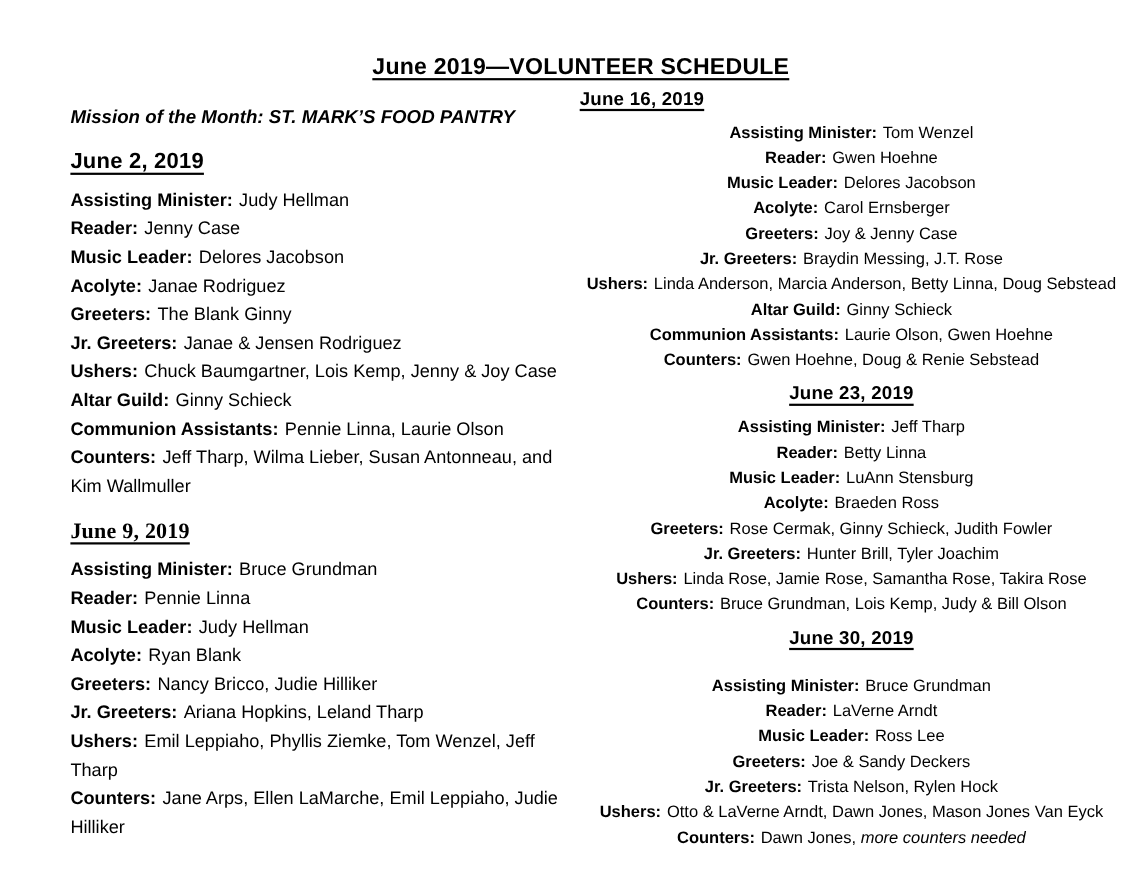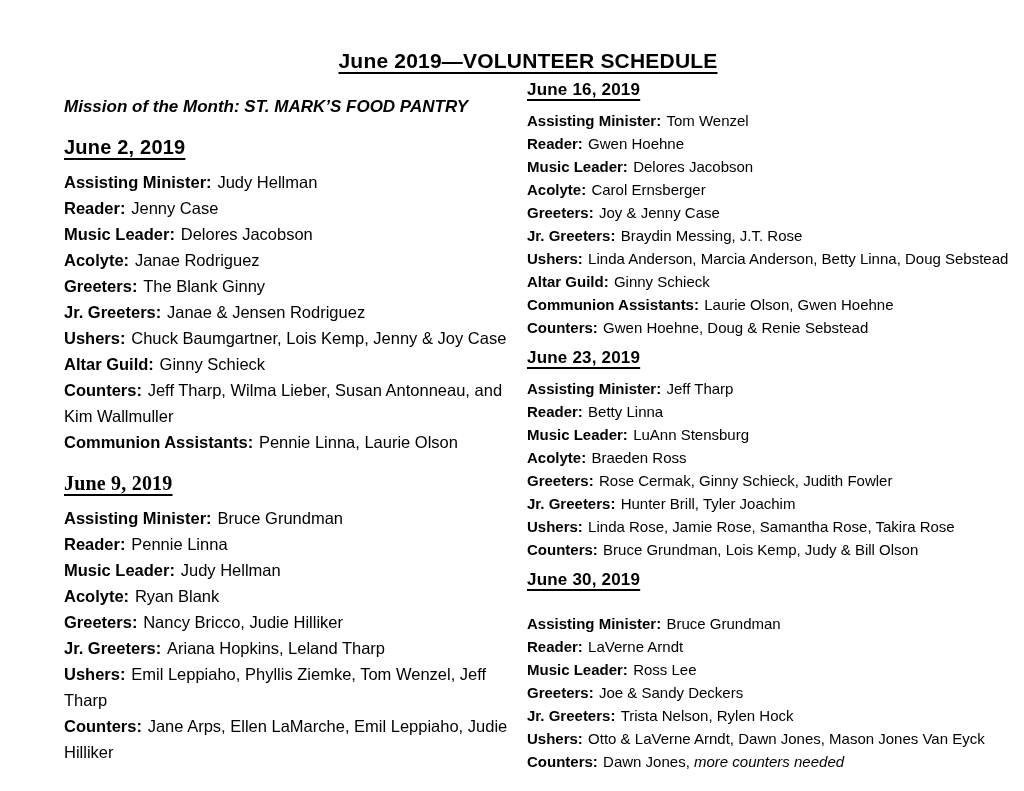--- a/index.html
+++ b/index.html
@@ -53,26 +53,26 @@
     font-size: 20px;
     line-height: 28px;
     margin-bottom: 8px;
   }
   .col-left section.sched + section.sched .date-heading { margin-top: 14px; font-family: Liberation Serif, serif; }
   .col-right .date-heading {
     font-size: 17px;
     line-height: 24px;
     margin-bottom: 20px;
   }
-  .col-right section.sched + section.sched .date-heading { margin-top: 7px; }
+  .col-right section.sched + section.sched .date-heading { margin-top: 7px; text-align: center; }
   .col-right .sched-s2 .date-heading,
   .col-right .sched-s3 .date-heading { margin-bottom: 7px; }
   .entry { margin: 0; }
   .col-left .entry  { font-size: 16.5px; line-height: 26px; }
-  .col-right .entry { font-size: 15px;   line-height: 23px; }
+  .col-right .entry { font-size: 15px;   line-height: 23px; text-align: center; }
   .entry .label { font-weight: 700; margin-right: 0.35em; }
   .entry .value { font-weight: 400; }
   .entry .value.italic { font-style: italic; }
 </style>
 </head>
 <body>
 
 <div class="page">
 
   <h1 class="doc-title">June 2019—VOLUNTEER SCHEDULE</h1>
@@ -84,22 +84,22 @@
     <section class="sched sched-s0">
       <h2 class="date-heading">June 2, 2019</h2>
       <p class="entry"><span class="label">Assisting Minister:</span><span class="value">Judy Hellman</span></p>
       <p class="entry"><span class="label">Reader:</span><span class="value">Jenny Case</span></p>
       <p class="entry"><span class="label">Music Leader:</span><span class="value">Delores Jacobson</span></p>
       <p class="entry"><span class="label">Acolyte:</span><span class="value">Janae Rodriguez</span></p>
       <p class="entry"><span class="label">Greeters:</span><span class="value">The Blank Ginny</span></p>
       <p class="entry"><span class="label">Jr. Greeters:</span><span class="value">Janae &amp; Jensen Rodriguez</span></p>
       <p class="entry"><span class="label">Ushers:</span><span class="value">Chuck Baumgartner, Lois Kemp, Jenny &amp; Joy Case</span></p>
       <p class="entry"><span class="label">Altar Guild:</span><span class="value">Ginny Schieck</span></p>
+      <p class="entry"><span class="label">Communion Assistants:</span><span class="value">Pennie Linna, Laurie Olson</span></p>
       <p class="entry"><span class="label">Counters:</span><span class="value">Jeff Tharp, Wilma Lieber, Susan Antonneau, and Kim Wallmuller</span></p>
-      <p class="entry"><span class="label">Communion Assistants:</span><span class="value">Pennie Linna, Laurie Olson</span></p>
     </section>
 
     <section class="sched sched-s1">
       <h2 class="date-heading">June 9, 2019</h2>
       <p class="entry"><span class="label">Assisting Minister:</span><span class="value">Bruce Grundman</span></p>
       <p class="entry"><span class="label">Reader:</span><span class="value">Pennie Linna</span></p>
       <p class="entry"><span class="label">Music Leader:</span><span class="value">Judy Hellman</span></p>
       <p class="entry"><span class="label">Acolyte:</span><span class="value">Ryan Blank</span></p>
       <p class="entry"><span class="label">Greeters:</span><span class="value">Nancy Bricco, Judie Hilliker</span></p>
       <p class="entry"><span class="label">Jr. Greeters:</span><span class="value">Ariana Hopkins, Leland Tharp</span></p>

